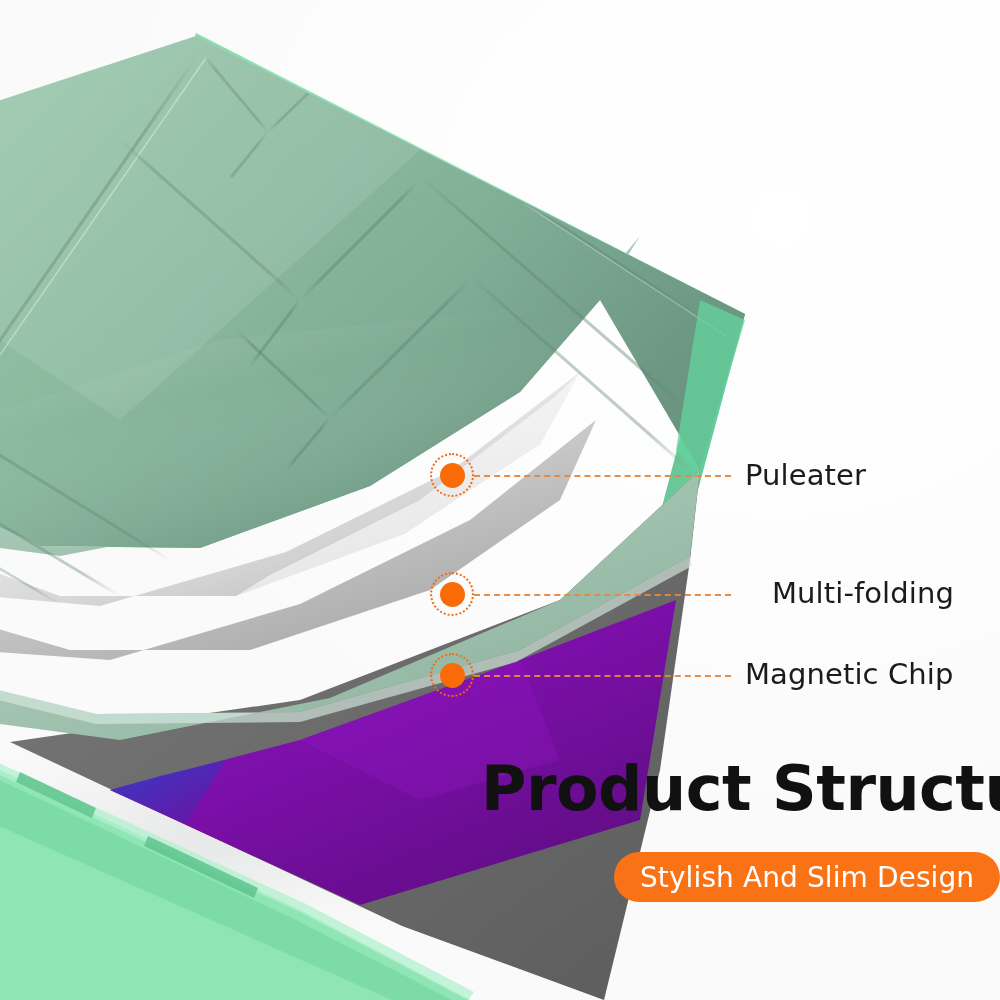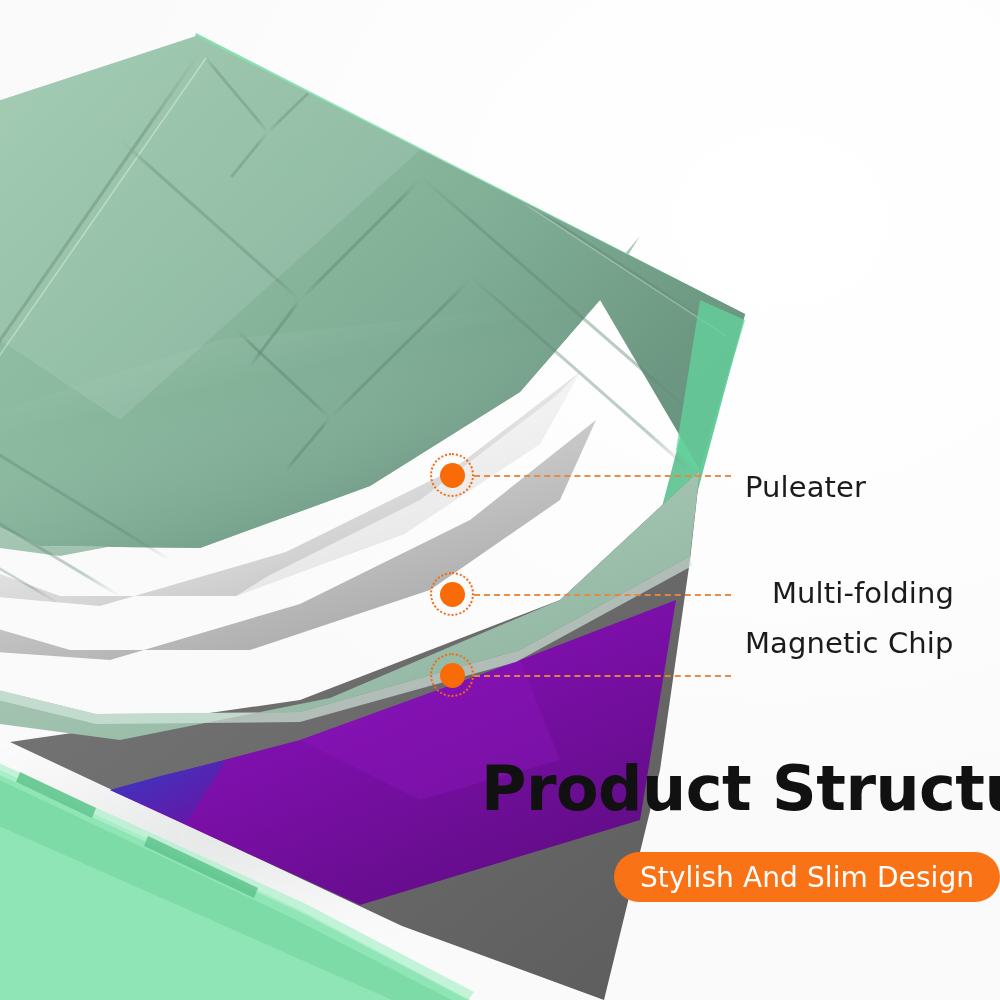--- a/index.html
+++ b/index.html
@@ -294,39 +294,39 @@
   </div>
 
   <div class="callouts">
 
     <div class="callout">
       <div class="marker" style="left:452px; top:475px;">
         <div class="ring"></div>
         <div class="dot"></div>
       </div>
       <div class="leader" style="left:474px; top:475px; width:257px;"></div>
-      <div class="callout-label" style="left:745px; top:458px;margin-top:12px;">Puleater</div>
+      <div class="callout-label" style="left:745px; top:458px;">Puleater</div>
     </div>
 
     <div class="callout">
       <div class="marker" style="left:452px; top:594px;">
         <div class="ring"></div>
         <div class="dot"></div>
       </div>
       <div class="leader" style="left:474px; top:594px; width:257px;"></div>
       <div class="callout-label" style="left:745px; top:576px;margin-left:27px;">Multi-folding</div>
     </div>
 
     <div class="callout">
       <div class="marker" style="left:452px; top:675px;">
         <div class="ring"></div>
         <div class="dot"></div>
       </div>
       <div class="leader" style="left:474px; top:675px; width:257px;"></div>
-      <div class="callout-label" style="left:745px; top:626px;text-align:center;">Magnetic Chip</div>
+      <div class="callout-label" style="left:745px; top:657px;text-align:center;">Magnetic Chip</div>
     </div>
   </div>
 
   <div class="headline">Product Structure</div>
 
   <div class="tagline-pill">
     <span>Stylish And Slim Design</span>
   </div>
 
 </div>

